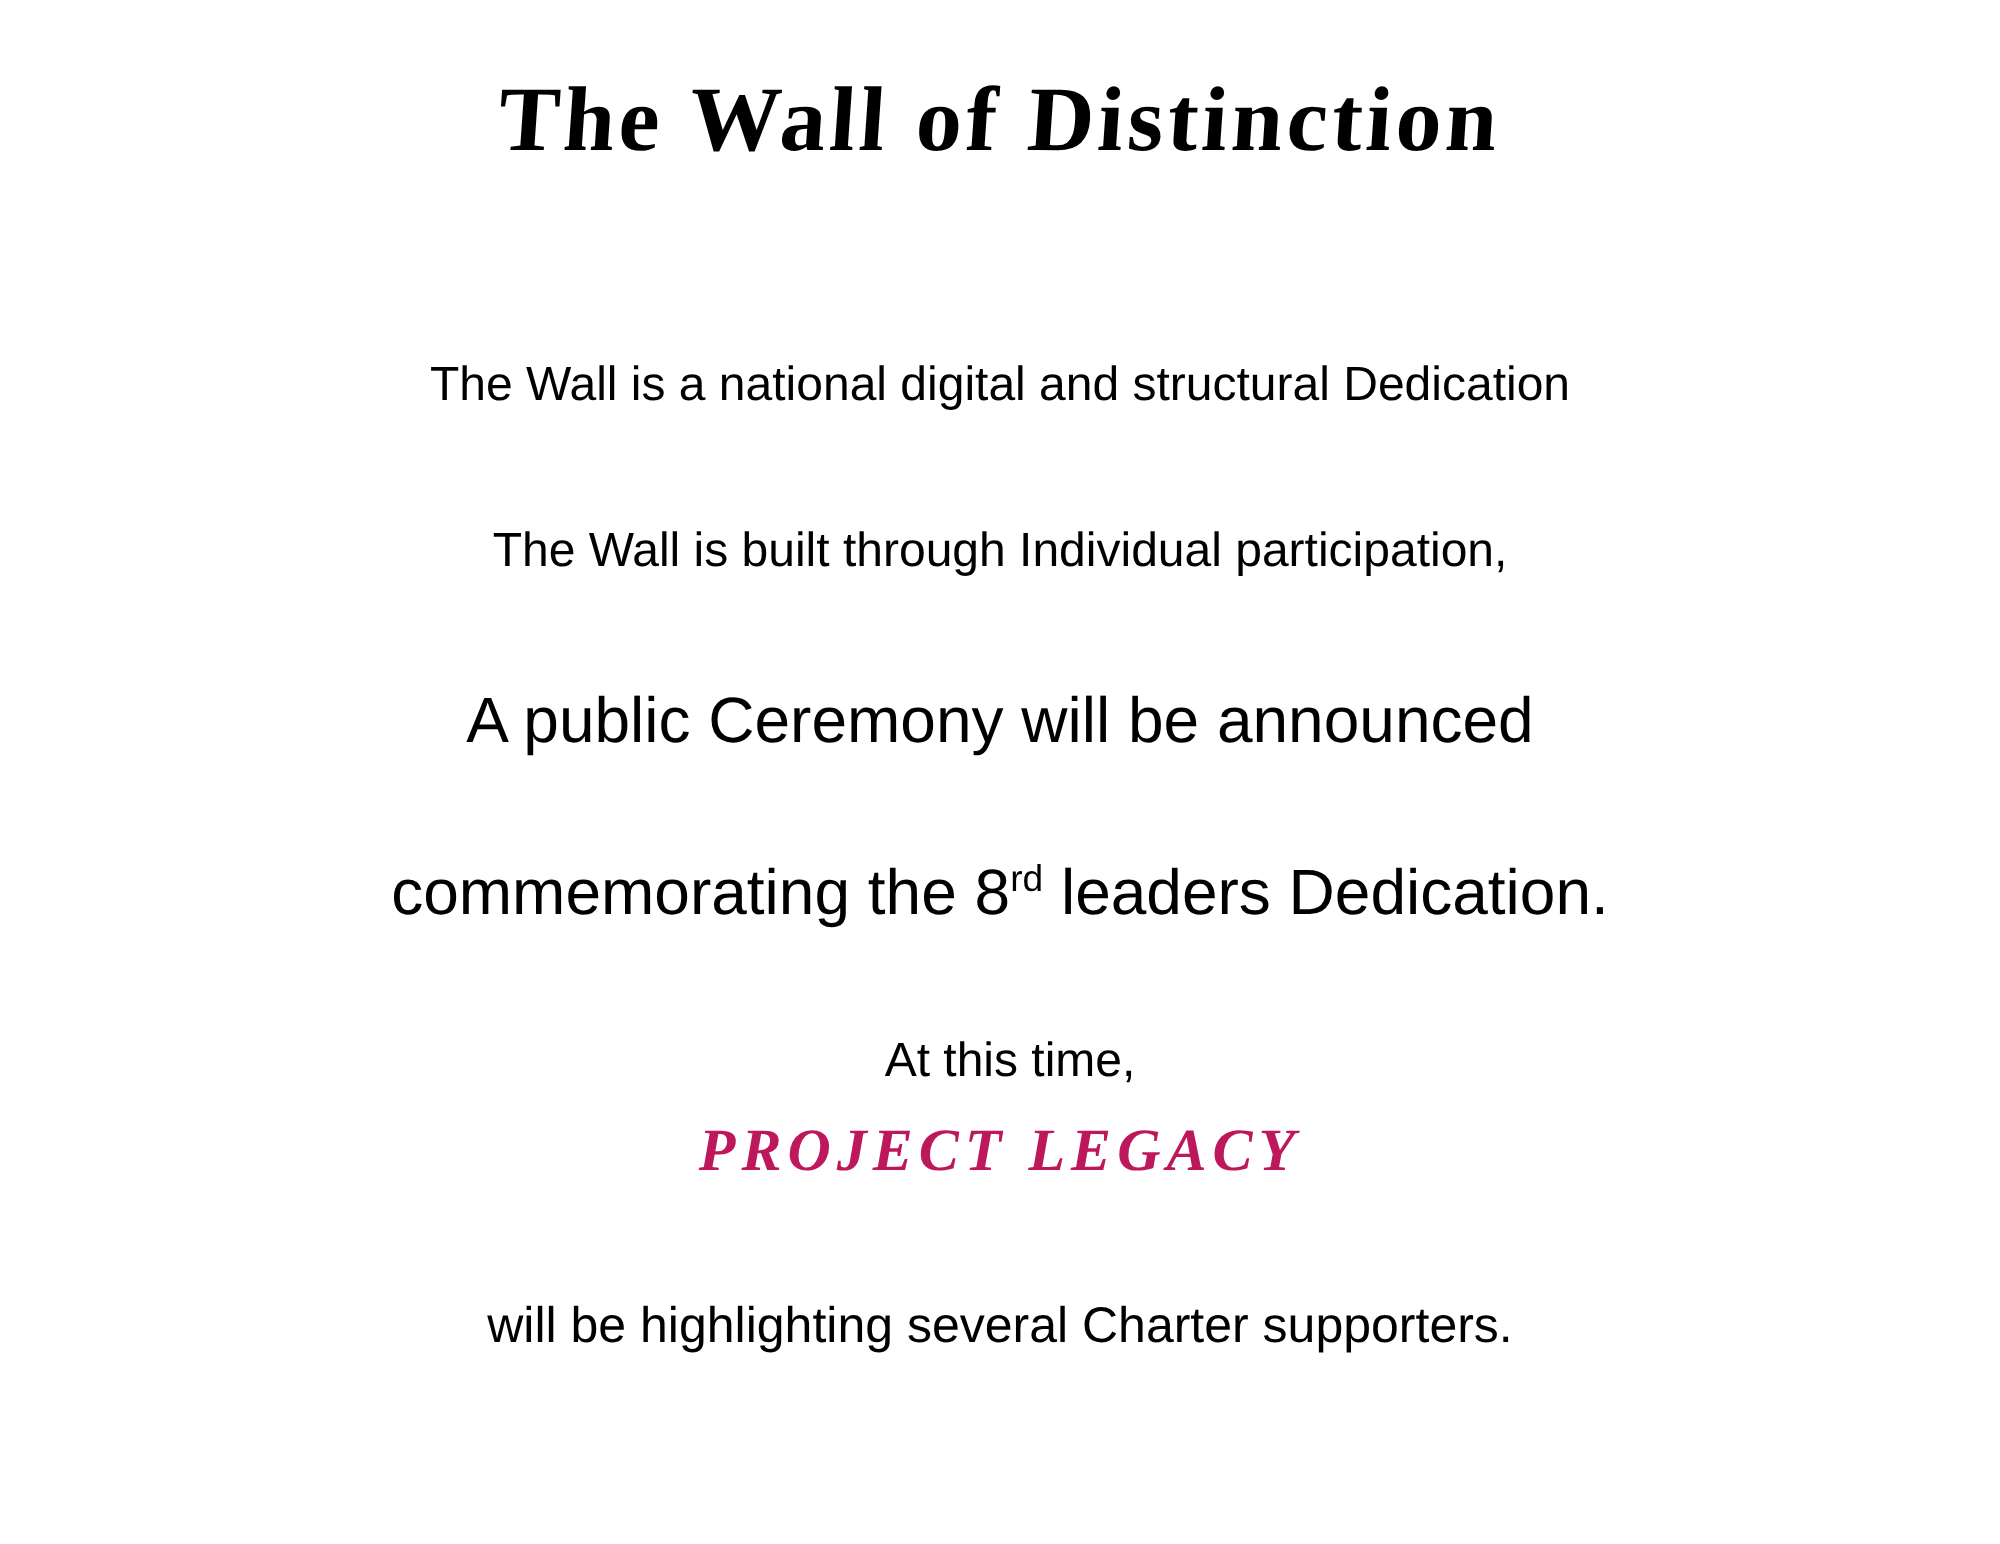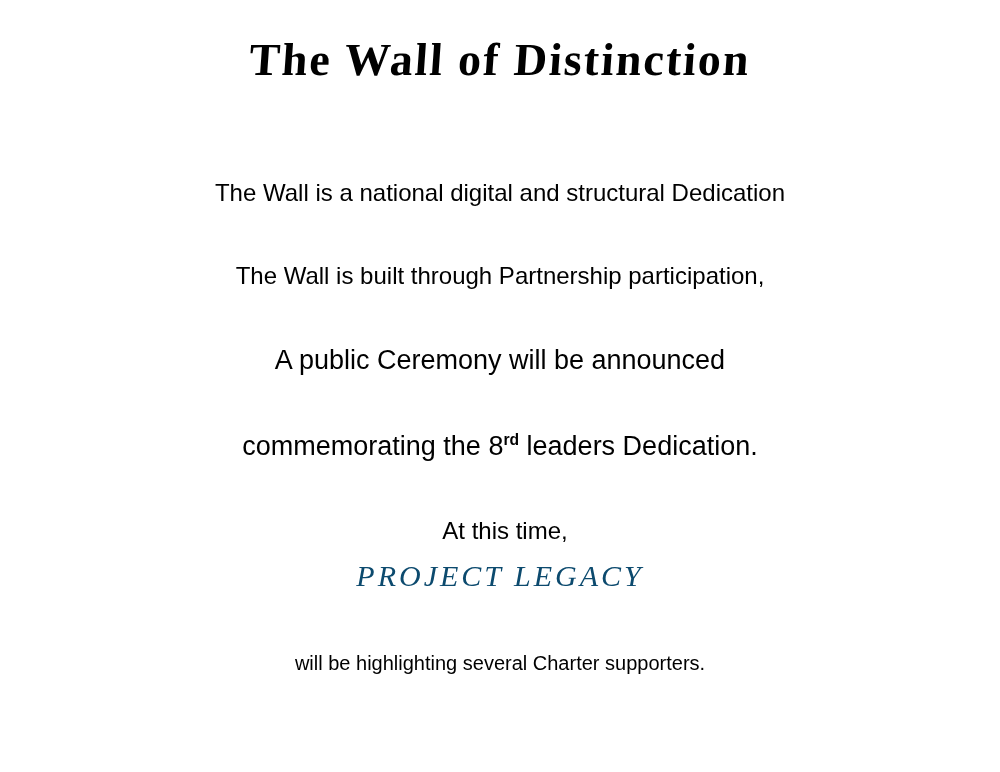--- a/index.html
+++ b/index.html
@@ -37,70 +37,69 @@
   }
 
   .line { display: block; margin-top: 48px; }
 
   .para-dedication { margin-top: 85px; }
 
   .para-built { margin-top: 25px; }
 
   .para-ceremony {
     margin-top: 27px;
-    font-size: 27px;
+    font-size: 32px;
     line-height: 38px;
   }
 
   .para-ceremony sup {
     font-size: 0.58em;
     vertical-align: super;
     line-height: 0;
-    font-weight: bold;
   }
 
   .para-updates { margin-top: 40px; line-height: 36px; }
 
   .newsletter-link {
     color: var(--accent-red, #c00000);
     font-weight: 700;
     text-decoration: underline;
     text-decoration-thickness: 2.5px;
     text-underline-offset: 4px;
     cursor: pointer;
   }
 
   .para-at-this-time { margin-top: 22px; padding-left: 10px; }
 
   .project-name {
     margin-top: 6px;
     font-family: cursive;
     font-style: italic;
-    font-weight: 400;
+    font-weight: 700;
     font-size: 30px;
     line-height: 44px;
     letter-spacing: 3px;
-    color: #0c4a6e;
+    color: #be185d;
   }
 
-  .para-highlight { margin-top: 8px; font-size: 20px; }
+  .para-highlight { margin-top: 8px; font-size: 25px; }
 </style>
 </head>
 <body style="background: rgb(255, 255, 255);">
 
 <div class="page">
 
   <h1 class="title">The Wall of Distinction</h1>
 
   <p class="para para-dedication">
     <span class="line">The Wall is a national digital and structural Dedication</span>
   </p>
 
   <p class="para para-built">
-    <span class="line">The Wall is built through Partnership participation,</span>
+    <span class="line">The Wall is built through Individual participation,</span>
   </p>
 
   <p class="para para-ceremony">
     <span class="line">A public Ceremony will be announced</span>
     <span class="line"><span>commemorating the 8</span><sup>rd</sup><span> leaders Dedication.</span></span>
   </p>
 
 
   <p class="para para-at-this-time">
     <span class="line">At this time,</span>

